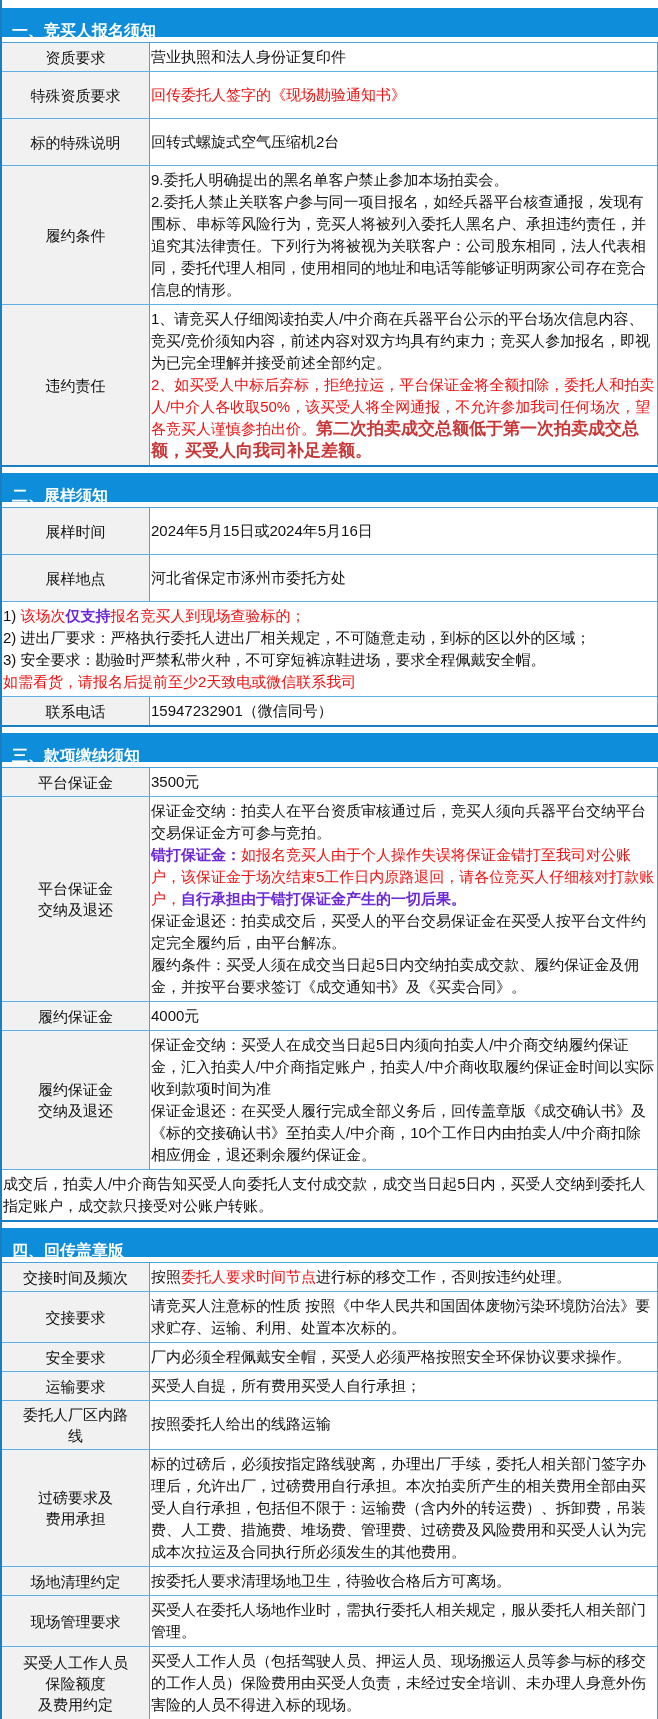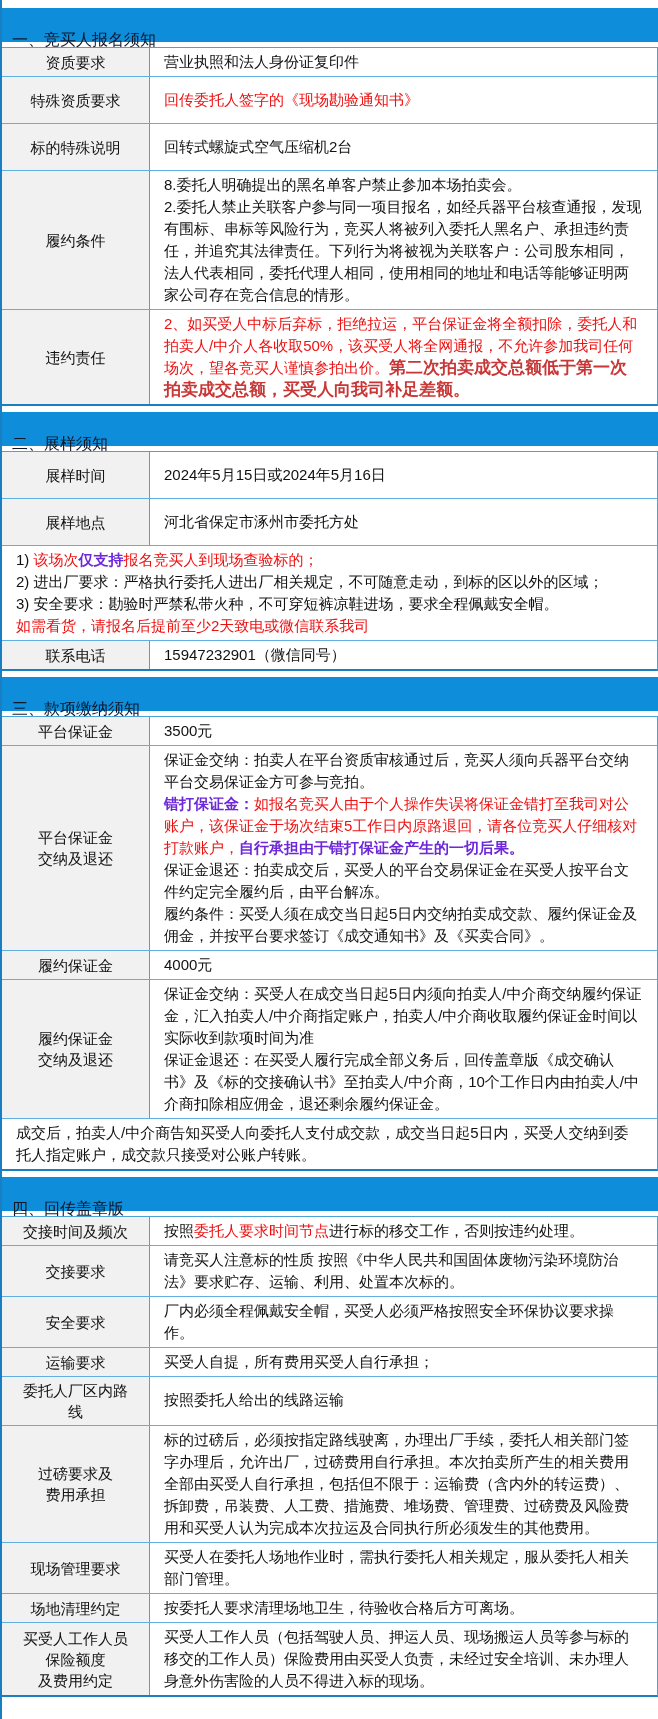--- a/index.html
+++ b/index.html
@@ -13,26 +13,26 @@
   #doc {
     width: 658px;
     border-left: 2px solid #1a7ec2;
     min-height: 1719px;
   }
   .top-gap { height: 8px; background: #ffffff; }
   .section { margin-bottom: 6px; }
   .section:last-of-type { margin-bottom: 0; }
   .section-bar {
     background: #0d8dda;
-    color: #0f172a;
-    font-weight: normal;
+    color: #ffffff;
+    font-weight: bold;
     font-size: 16px;
     height: 29px;
     line-height: 29px;
-    padding: 17px 10px;
+    padding: 8px 10px;
     margin-bottom: 5px;
   }
   .row-group {
     border-top: 1px solid #4aa3d8;
     border-right: 1px solid #4aa3d8;
     border-bottom: 2px solid #1a7ec2;
     background: #ffffff;
   }
   .row { display: flex; border-bottom: 1px solid #5fb0e0; }
   .row:last-child { border-bottom: none; }
@@ -45,21 +45,21 @@
     align-items: center;
     justify-content: center;
     text-align: center;
     white-space: pre-line;
     line-height: 21px;
     padding: 3px 20px;
     color: #111111;
   }
   .content-cell {
     flex: 1 1 auto;
-    padding: 3px 14px;
+    padding: 3px 1px;
     line-height: 22px;
     color: #111111;
   }
   .row.tall .content-cell { padding-top: 12px; padding-bottom: 12px; }
   .para { margin: 0; }
   .seg-red { color: #ee1111; }
   .seg-red-bold { color: #6d28d9; font-weight: bold; }
   .seg-red-serif {
     color: #c93636;
     font-weight: bold;
@@ -90,27 +90,28 @@
           </div>
           <div class="row tall">
             <div class="label-cell">标的特殊说明</div>
             <div class="content-cell">
               <div class="para"><span>回转式螺旋式空气压缩机2台</span></div>
             </div>
           </div>
           <div class="row">
             <div class="label-cell">履约条件</div>
             <div class="content-cell">
-              <div class="para"><span>8.委托人明确提出的黑名单客户禁止参加本场拍卖会。</span></div>
+              <div class="para"><span>9.委托人明确提出的黑名单客户禁止参加本场拍卖会。</span></div>
               <div class="para"><span>2.委托人禁止关联客户参与同一项目报名，如经兵器平台核查通报，发现有围标、串标等风险行为，竞买人将被列入委托人黑名户、承担违约责任，并追究其法律责任。下列行为将被视为关联客户：公司股东相同，法人代表相同，委托代理人相同，使用相同的地址和电话等能够证明两家公司存在竞合信息的情形。</span></div>
             </div>
           </div>
           <div class="row">
             <div class="label-cell">违约责任</div>
             <div class="content-cell">
+              <div class="para"><span>1、请竞买人仔细阅读拍卖人/中介商在兵器平台公示的平台场次信息内容、竞买/竞价须知内容，前述内容对双方均具有约束力；竞买人参加报名，即视为已完全理解并接受前述全部约定。</span></div>
               <div class="para"><span class="seg-red">2、如买受人中标后弃标，拒绝拉运，平台保证金将全额扣除，委托人和拍卖人/中介人各收取50%，该买受人将全网通报，不允许参加我司任何场次，望各竞买人谨慎参拍出价。</span><span class="seg-red-serif">第二次拍卖成交总额低于第一次拍卖成交总额，买受人向我司补足差额。</span></div>
             </div>
           </div>
         </div>
       </div>
       <div class="section">
         <div class="section-bar">二、展样须知</div>
         <div class="row-group">
           <div class="row tall">
             <div class="label-cell">展样时间</div>
@@ -214,29 +215,29 @@
             </div>
           </div>
           <div class="row">
             <div class="label-cell">过磅要求及
 费用承担</div>
             <div class="content-cell">
               <div class="para"><span>标的过磅后，必须按指定路线驶离，办理出厂手续，委托人相关部门签字办理后，允许出厂，过磅费用自行承担。本次拍卖所产生的相关费用全部由买受人自行承担，包括但不限于：运输费（含内外的转运费）、拆卸费，吊装费、人工费、措施费、堆场费、管理费、过磅费及风险费用和买受人认为完成本次拉运及合同执行所必须发生的其他费用。</span></div>
             </div>
           </div>
           <div class="row">
+            <div class="label-cell">场地清理约定</div>
+            <div class="content-cell">
+              <div class="para"><span>按委托人要求清理场地卫生，待验收合格后方可离场。</span></div>
+            </div>
+          </div>
+          <div class="row">
             <div class="label-cell">现场管理要求</div>
             <div class="content-cell">
               <div class="para"><span>买受人在委托人场地作业时，需执行委托人相关规定，服从委托人相关部门管理。</span></div>
-            </div>
-          </div>
-          <div class="row">
-            <div class="label-cell">场地清理约定</div>
-            <div class="content-cell">
-              <div class="para"><span>按委托人要求清理场地卫生，待验收合格后方可离场。</span></div>
             </div>
           </div>
           <div class="row">
             <div class="label-cell">买受人工作人员
 保险额度
 及费用约定</div>
             <div class="content-cell">
               <div class="para"><span>买受人工作人员（包括驾驶人员、押运人员、现场搬运人员等参与标的移交的工作人员）保险费用由买受人负责，未经过安全培训、未办理人身意外伤害险的人员不得进入标的现场。</span></div>
             </div>
           </div>

